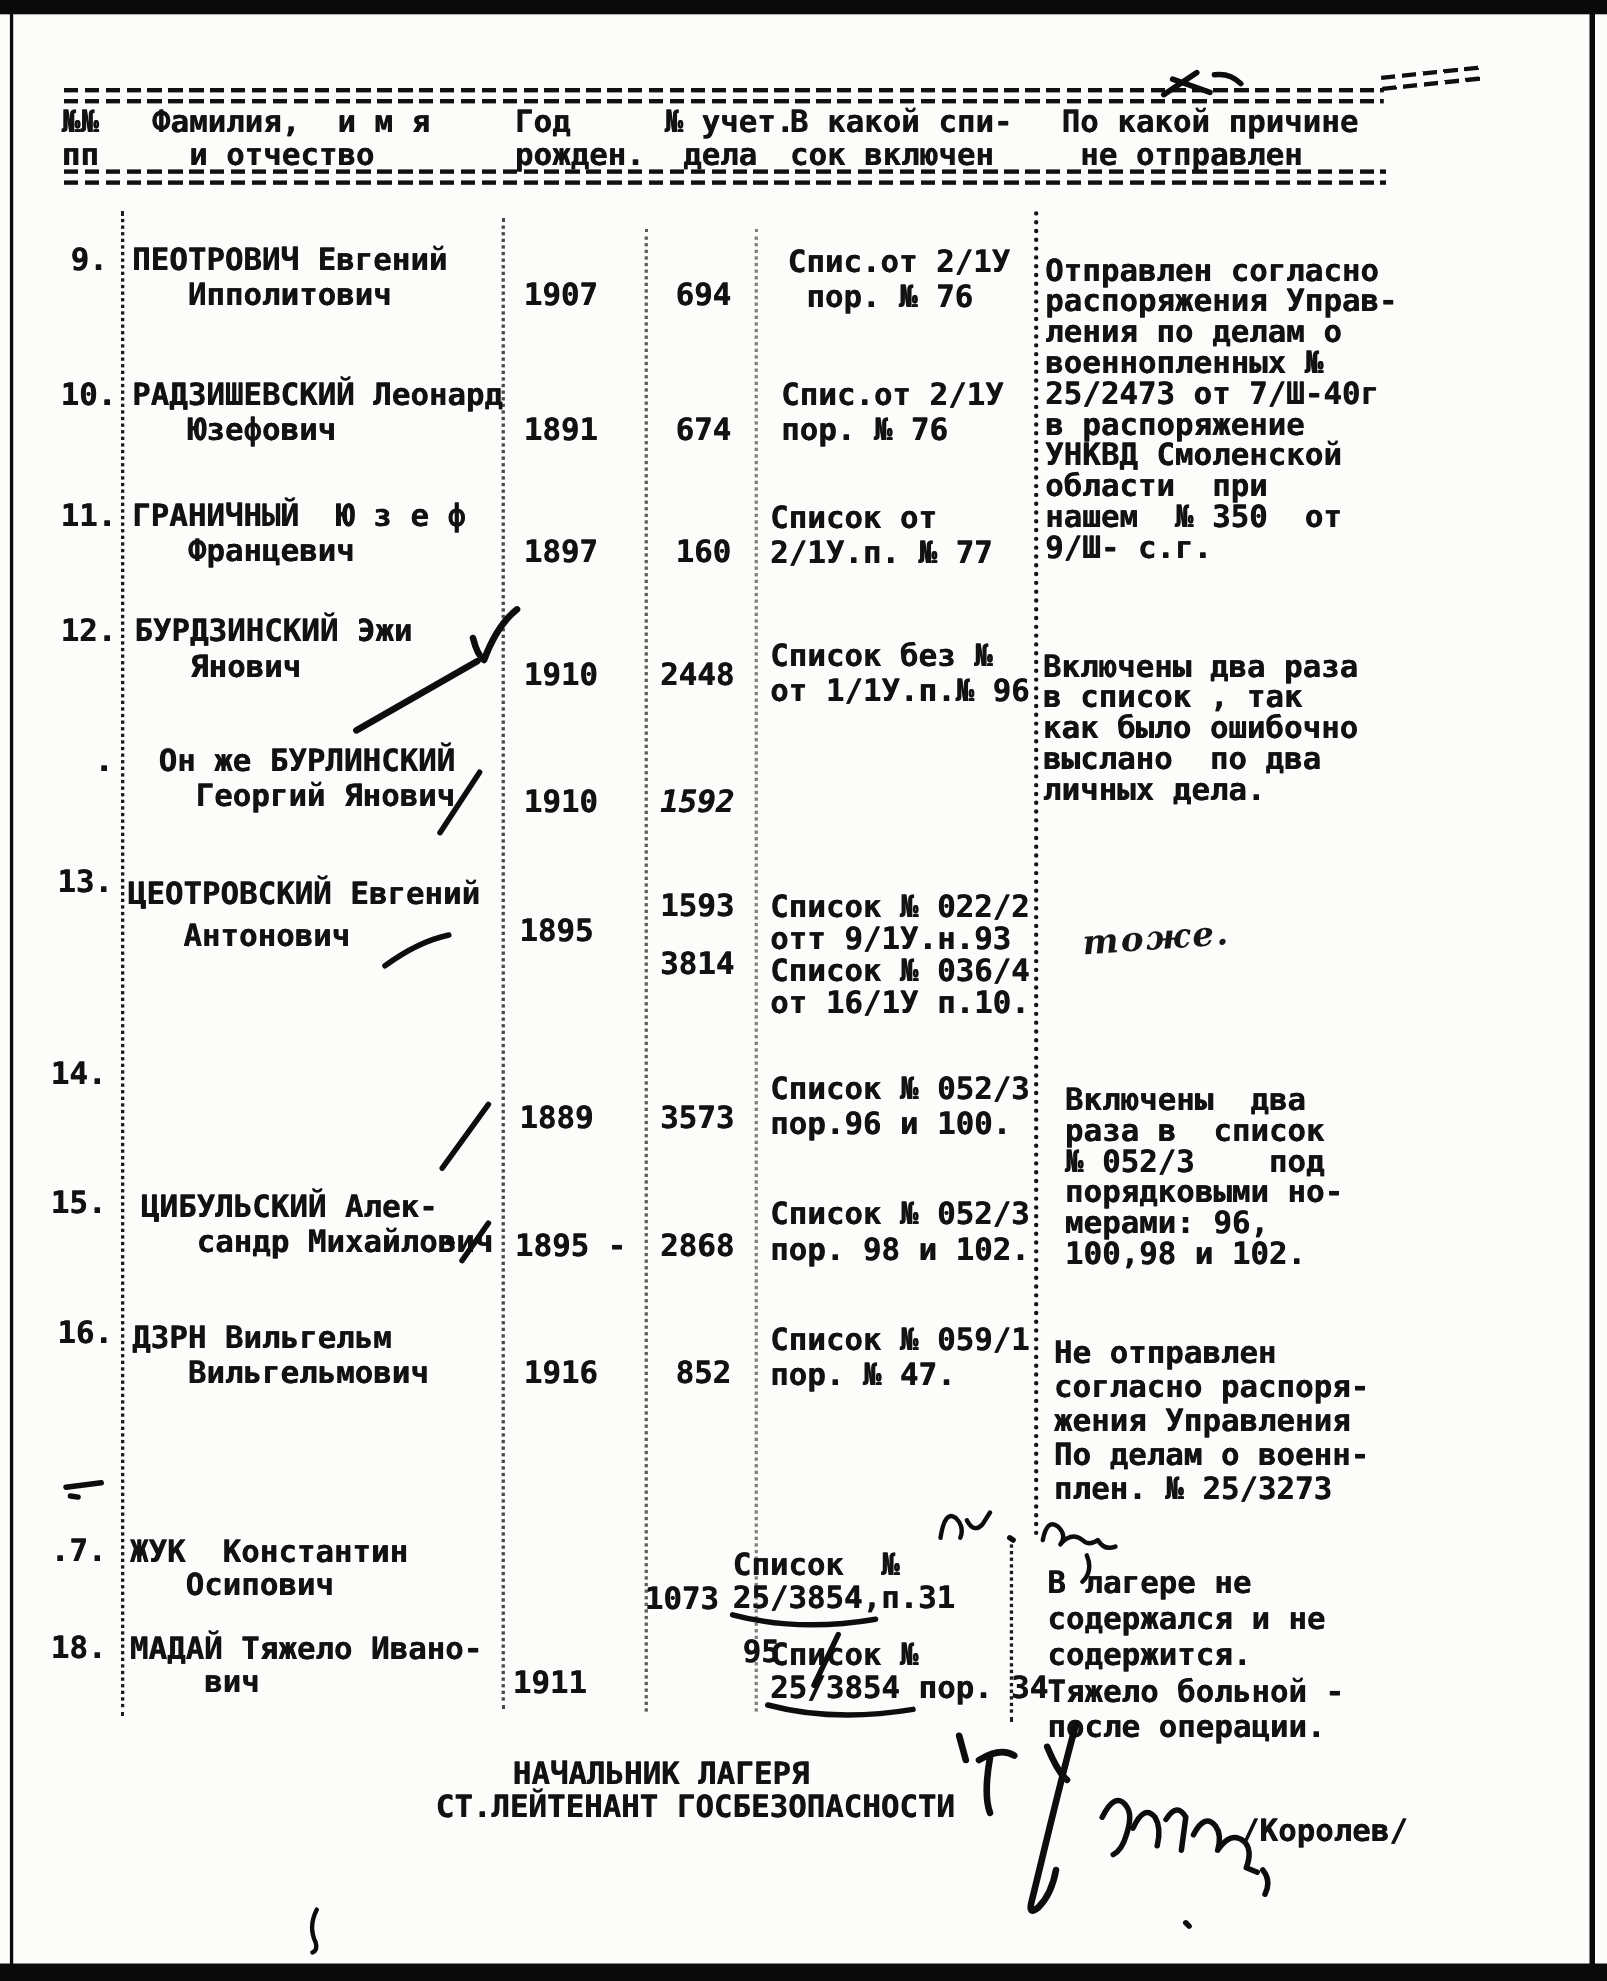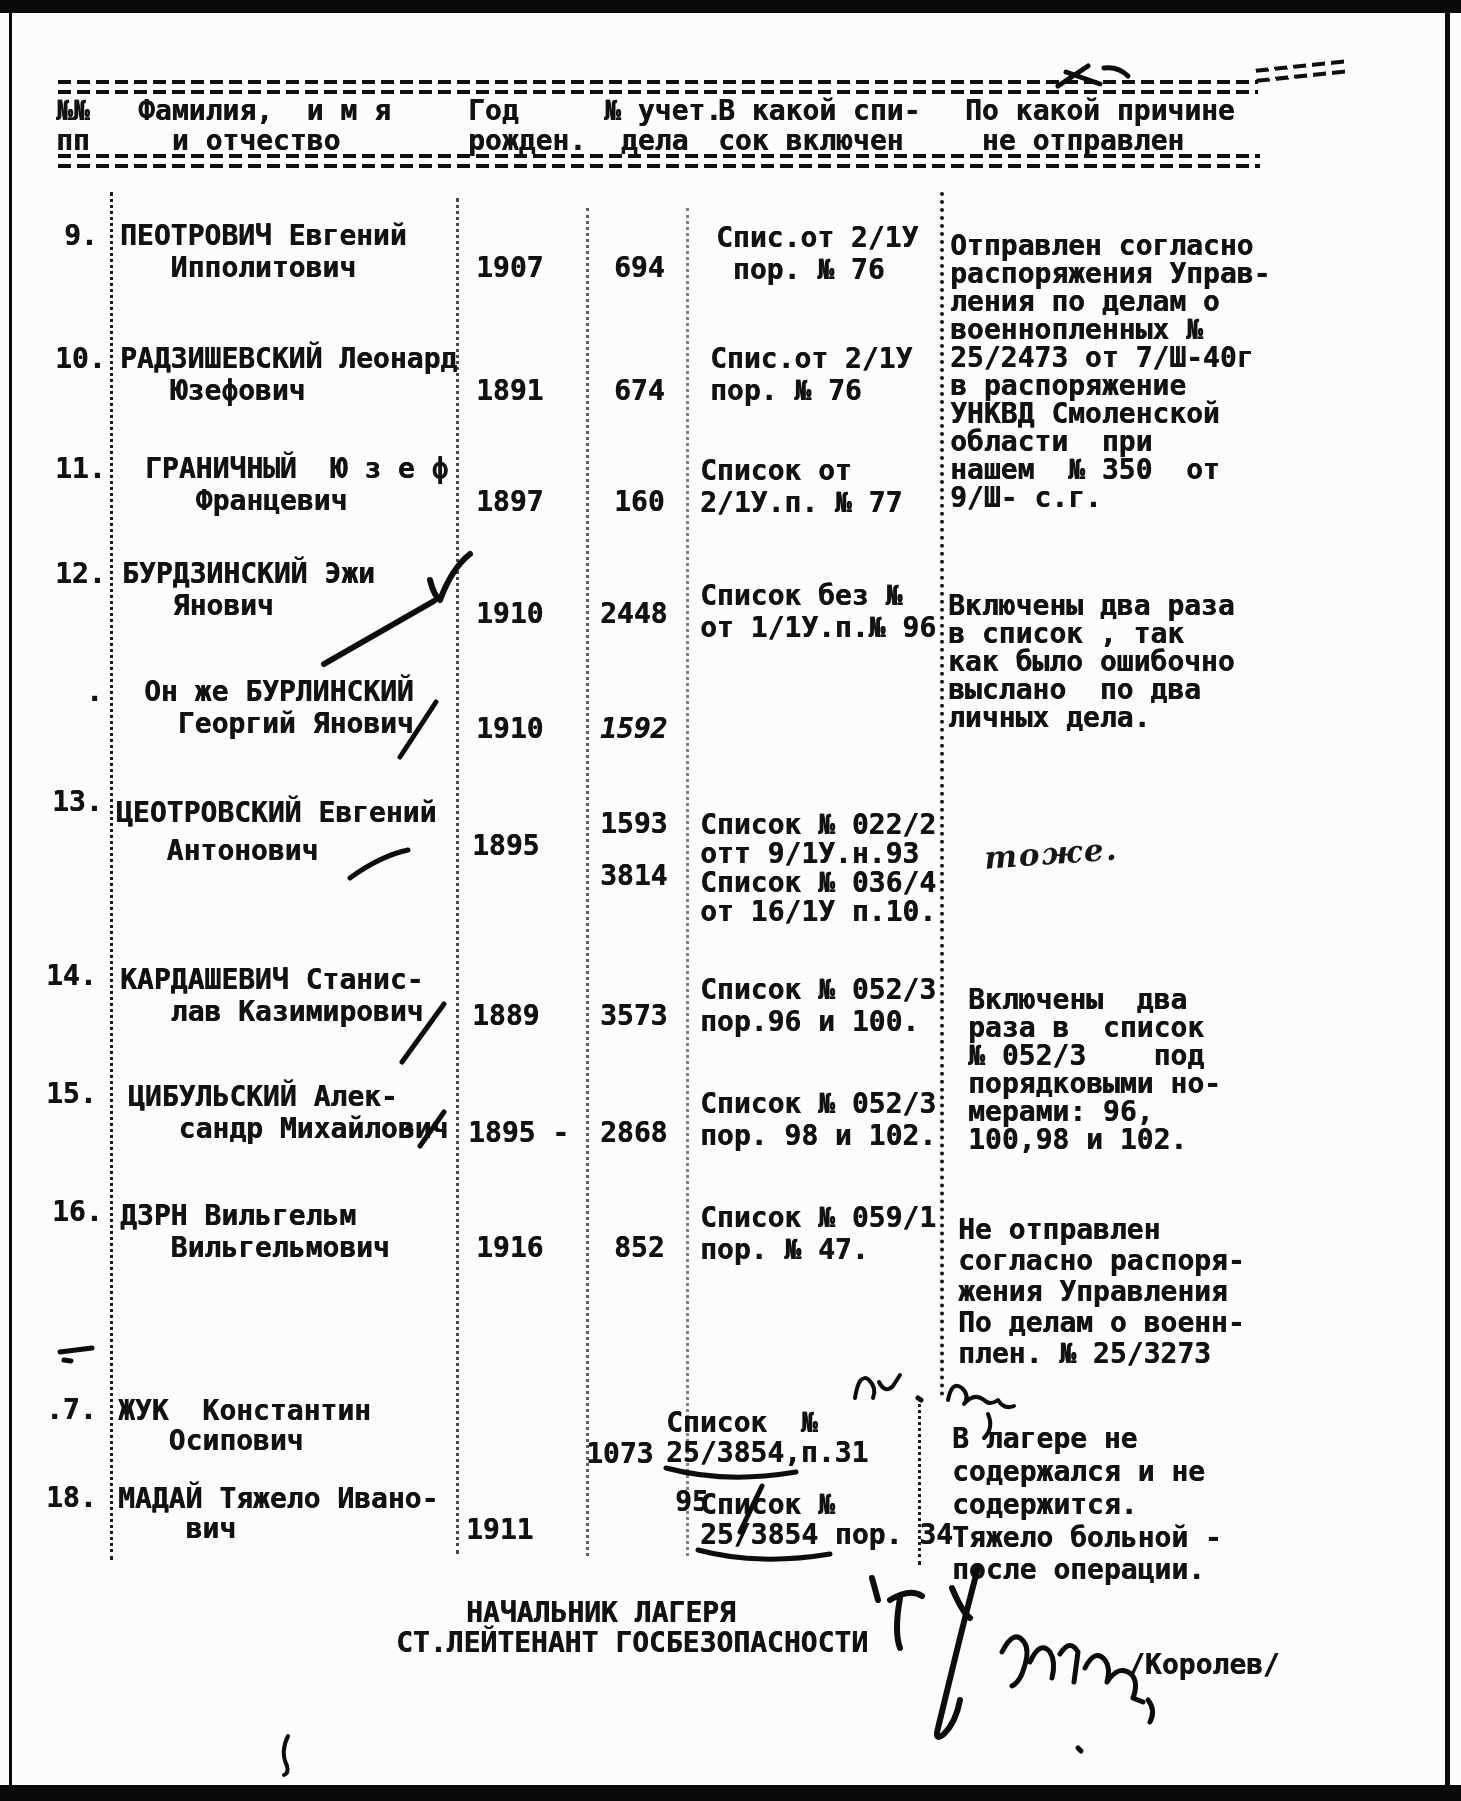--- a/index.html
+++ b/index.html
@@ -67,21 +67,21 @@
 
   <div class="t" style="left:55px;top:343px;">10.</div>
   <div class="t lh32" style="left:120px;top:343px;">РАДЗИШЕВСКИЙ Леонард
    Юзефович</div>
   <div class="t" style="left:476px;top:375px;">1891</div>
   <div class="t" style="left:614px;top:375px;">674</div>
   <div class="t lh32" style="left:710px;top:343px;">Спис.от 2/1У
 пор. № 76</div>
 
   <div class="t" style="left:55px;top:453px;">11.</div>
-  <div class="t lh32" style="left:120px;top:453px;margin-left:25px;">ГРАНИЧНЫЙ  Ю з е ф
+  <div class="t lh32" style="left:120px;top:453px;">ГРАНИЧНЫЙ  Ю з е ф
    Францевич</div>
   <div class="t" style="left:476px;top:486px;">1897</div>
   <div class="t" style="left:614px;top:486px;">160</div>
   <div class="t lh32" style="left:700px;top:455px;">Список от
 2/1У.п. № 77</div>
 
   <div class="t" style="left:55px;top:558px;">12.</div>
   <div class="t lh32" style="left:122px;top:558px;">БУРДЗИНСКИЙ Эжи
    Янович</div>
   <div class="t" style="left:476px;top:598px;">1910</div>
@@ -100,22 +100,20 @@
    Антонович</div>
   <div class="t" style="left:472px;top:830px;">1895</div>
   <div class="t" style="left:600px;top:808px;">1593</div>
   <div class="t" style="left:600px;top:860px;">3814</div>
   <div class="t lh29" style="left:700px;top:810px;">Список № 022/2
 отт 9/1У.н.93
 Список № 036/4
 от 16/1У п.10.</div>
 
   <div class="t" style="left:46px;top:960px;">14.</div>
-  <div class="t lh32" style="left:120px;top:964px;">КАРДАШЕВИЧ Станис-
-   лав Казимирович</div>
   <div class="t" style="left:472px;top:1000px;">1889</div>
   <div class="t" style="left:600px;top:1000px;">3573</div>
   <div class="t lh32" style="left:700px;top:974px;">Список № 052/3
 пор.96 и 100.</div>
 
   <div class="t" style="left:46px;top:1078px;">15.</div>
   <div class="t lh32" style="left:128px;top:1081px;">ЦИБУЛЬСКИЙ Алек-
    сандр Михайлович</div>
   <div class="t" style="left:468px;top:1117px;">1895 -</div>
   <div class="t" style="left:600px;top:1117px;">2868</div>

